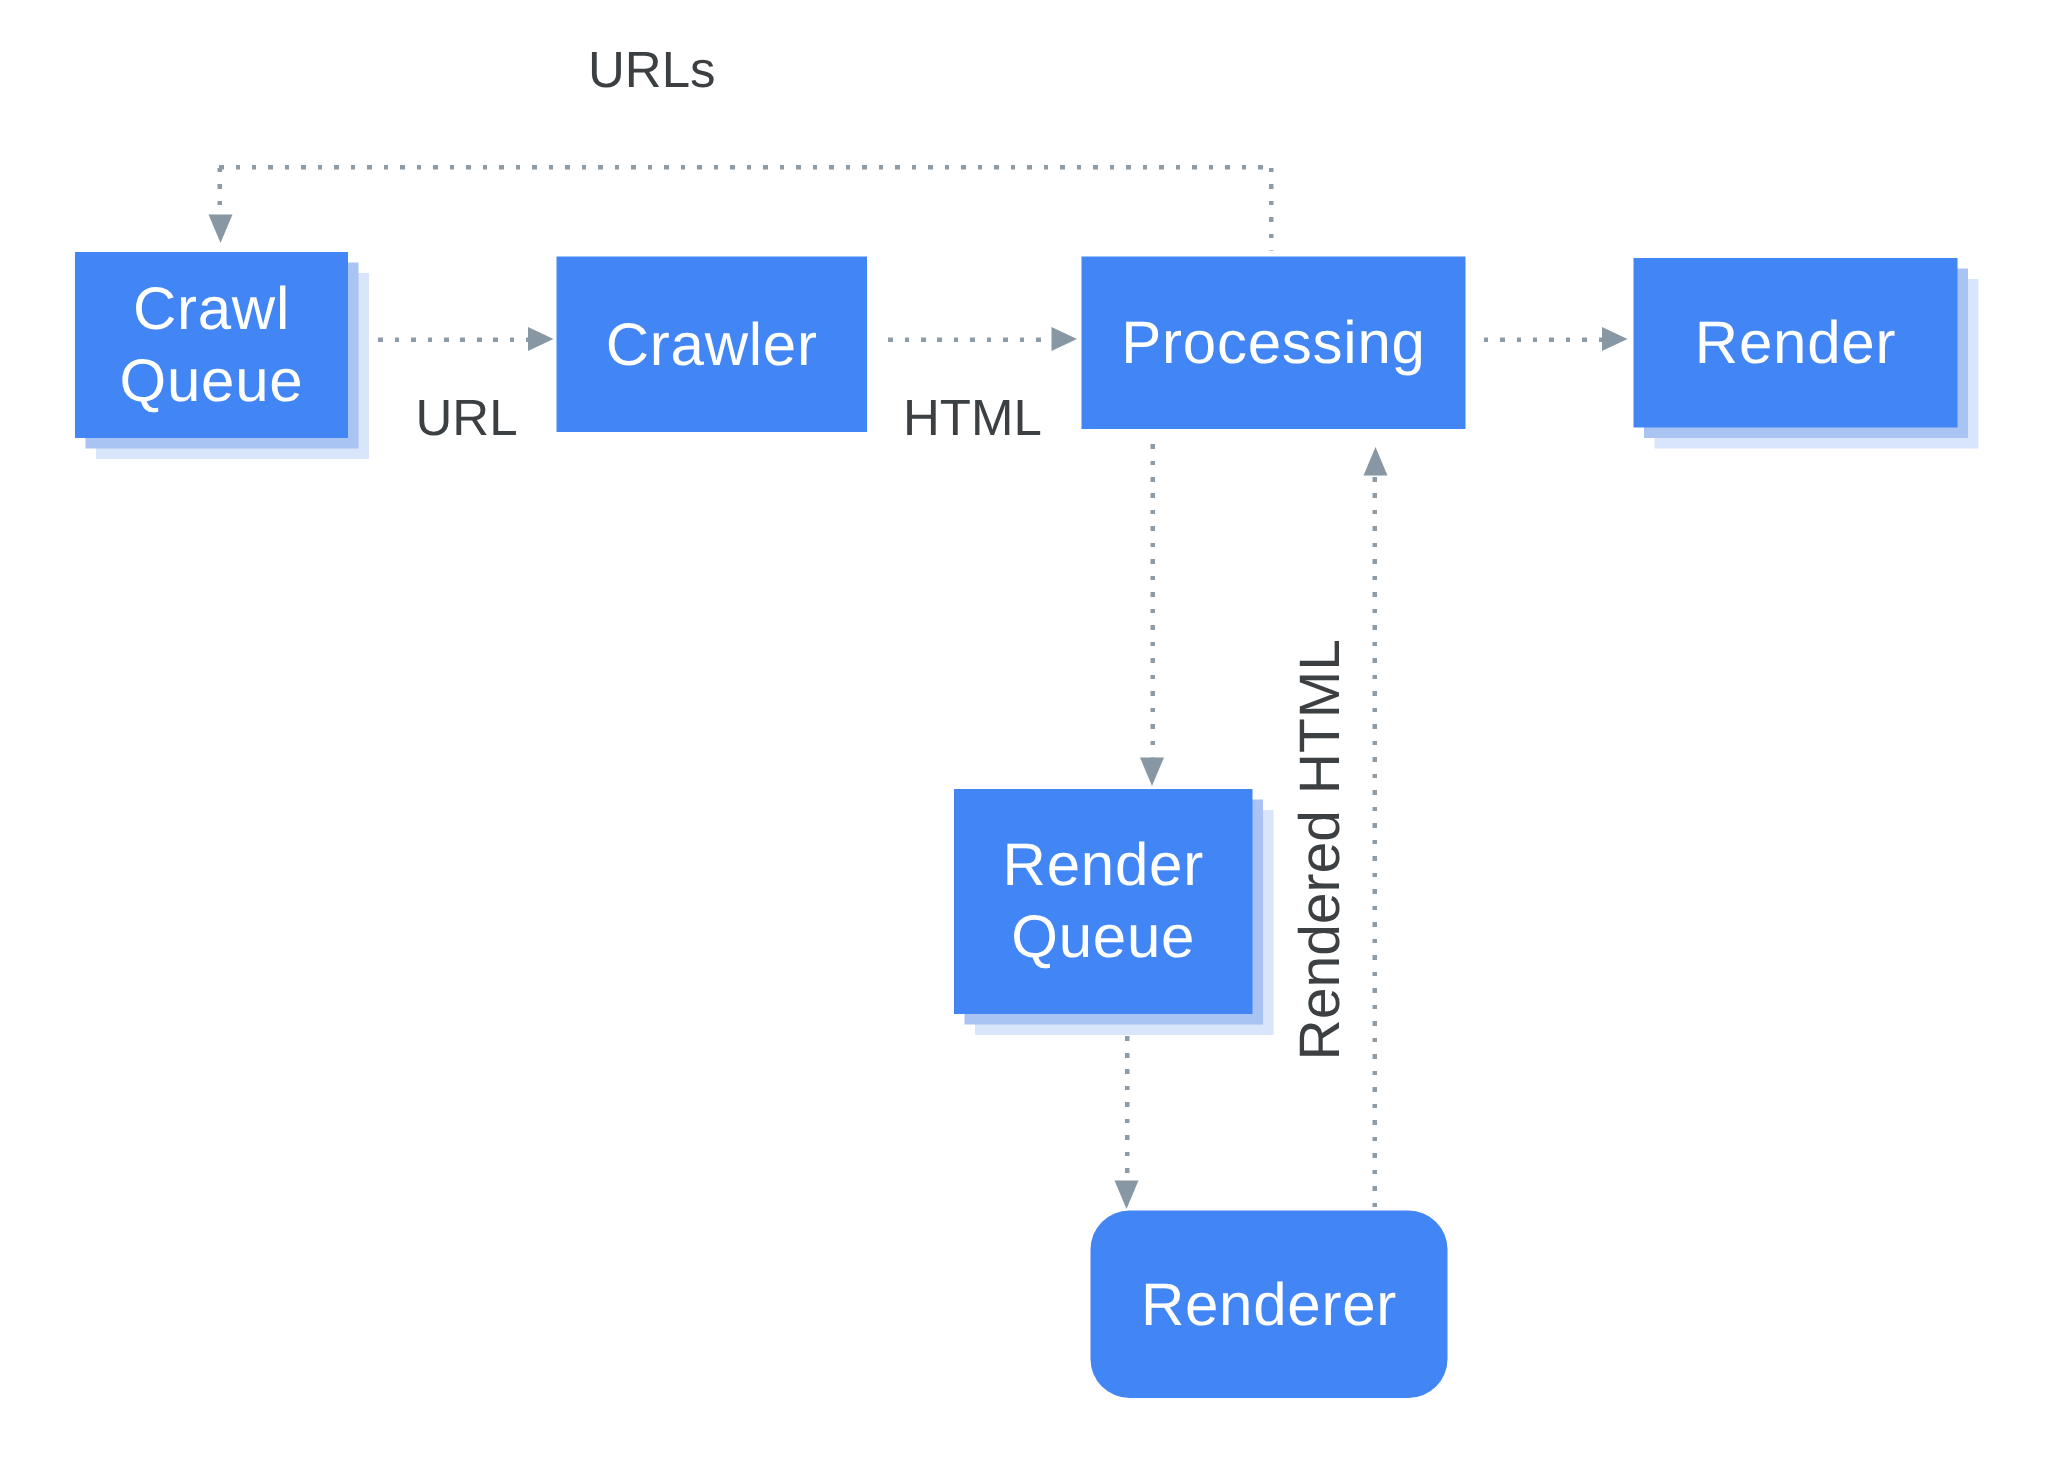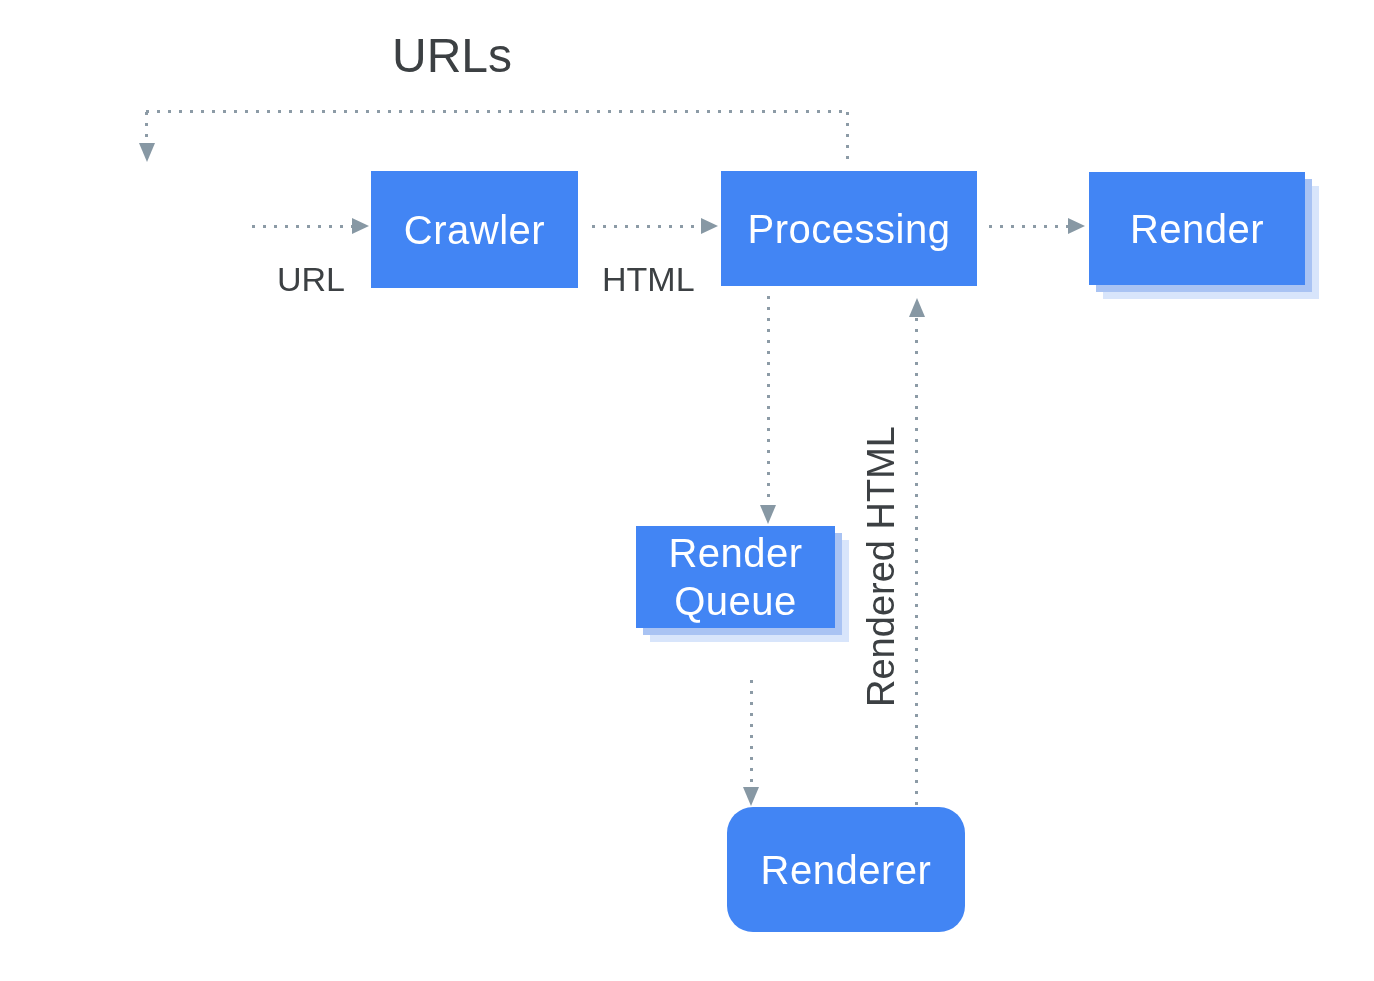--- a/index.html
+++ b/index.html
@@ -27,21 +27,21 @@
     line-height: 48px;
     letter-spacing: 0.5px;
   }
   .node.shadowed {
     box-shadow: 7px 7px 0 #A9C3F3, 14px 14px 0 #D8E5FB;
   }
   #node-crawl-queue   { left: 50px;   top: 168px; width: 182px; height: 124px; }
   #node-crawler       { left: 371px;  top: 171px; width: 207px; height: 117px; }
   #node-processing    { left: 721px;  top: 171px; width: 256px; height: 115px; }
   #node-index         { left: 1089px; top: 172px; width: 216px; height: 113px; }
-  #node-render-queue  { left: 636px;  top: 526px; width: 199px; height: 102px; }
+  #node-render-queue  { left: 636px;  top: 526px; width: 199px; height: 150px; }
   #node-renderer      { left: 727px;  top: 807px; width: 238px; height: 125px; border-radius: 26px; }
 
   
   .hline {
     position: absolute;
     height: 3px;
     background: repeating-linear-gradient(to right, #8C9BA6 0 3px, transparent 3px 11px);
   }
   .vline {
     position: absolute;
@@ -83,21 +83,21 @@
   #arrow-into-renderer     { left: 743px;  top: 787px; }
   #arrow-up-into-processing{ left: 909px;  top: 298px; }
 
   
   .edge-label {
     position: absolute;
     color: #3C4043;
     font-size: 34px;
     white-space: nowrap;
   }
-  #label-urls { left: 392px; top: 28px; font-size: 48px; }
+  #label-urls { left: 392px; top: 28px; font-size: 34px; }
   #label-url  { left: 277px; top: 260px; }
   #label-html { left: 602px; top: 260px; }
   #label-rendered-html {
     left: 731px;
     top: 545px;
     width: 300px;
     text-align: center;
     font-size: 38px;
     transform: rotate(-90deg);
   }
@@ -127,20 +127,23 @@
   <div class="vline" id="line-proc-rq"></div>
   <div class="arrow down" id="arrow-into-renderqueue"></div>
 
   <div class="vline" id="line-rq-renderer"></div>
   <div class="arrow down" id="arrow-into-renderer"></div>
 
   <div class="vline" id="line-renderer-proc"></div>
   <div class="arrow up" id="arrow-up-into-processing"></div>
   <div class="edge-label" id="label-rendered-html">Rendered HTML</div>
 
+  <div class="node shadowed" id="node-crawl-queue">
+    <span>Crawl Queue</span>
+  </div>
   <div class="node" id="node-processing">
     <span>Processing</span>
   </div>
   <div class="node" id="node-crawler">
     <span>Crawler</span>
   </div>
   <div class="node shadowed" id="node-index">
     <span>Render</span>
   </div>
   <div class="node shadowed" id="node-render-queue">

